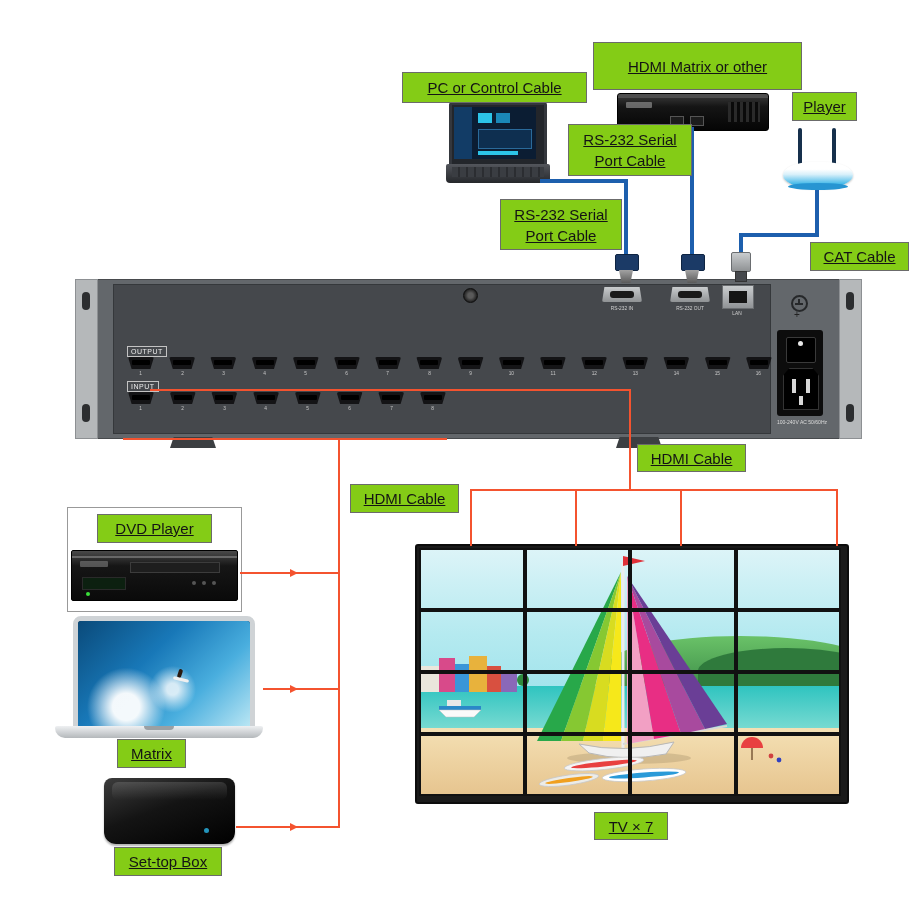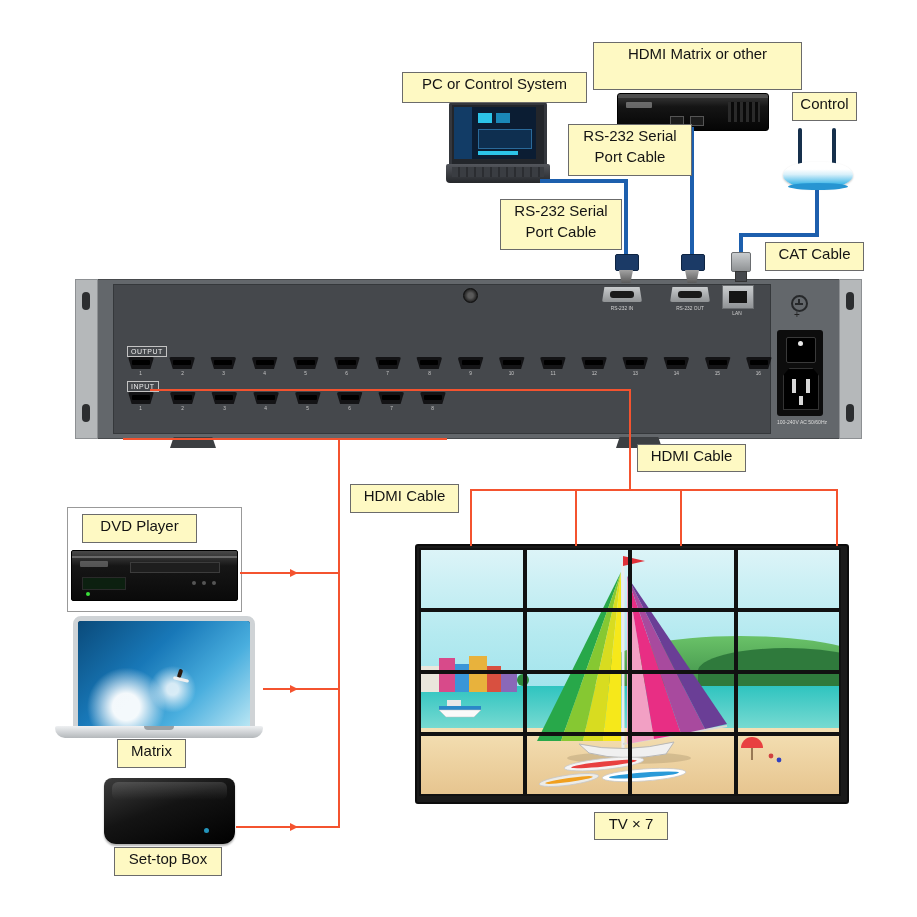--- a/index.html
+++ b/index.html
@@ -1,21 +1,21 @@
 <!DOCTYPE html>
 <html><head>
 <meta charset="utf-8">
 <style>
   html,body{margin:0;padding:0;background:#fff;}
   #stage{position:relative;width:917px;height:917px;background:#fff;
          font-family:"Liberation Sans",sans-serif;overflow:hidden;}
   .abs{position:absolute;}
-  .label-box{position:absolute;background:#fef9c3;border:1px solid #6b6b6b;color:#141414;
-             display:flex;align-items:flex-start;justify-content:center;text-align:center;
-             font-size:15px;line-height:1.4;z-index:7;}
+  .label-box{position:absolute;background:#84cc16;border:1px solid #6b6b6b;color:#141414;
+             display:flex;align-items:center;justify-content:center;text-align:center;
+             font-size:15px;line-height:1.4;z-index:7;text-decoration:underline;}
   .blue{position:absolute;background:#1d5fad;z-index:4;}
   .red{position:absolute;background:#f4532f;z-index:5;}
   .arrow-r{position:absolute;width:0;height:0;border-top:4px solid transparent;
            border-bottom:4px solid transparent;border-left:8px solid #f4532f;z-index:5;}
   .port-row{position:absolute;display:flex;justify-content:space-between;z-index:5;}
   .hdmi-port{display:flex;flex-direction:column;align-items:center;width:26px;}
   .port-shape{width:26px;height:12px;background:#141416;border-radius:2px;position:relative;
               clip-path:polygon(0 0,100% 0,86% 100%,14% 100%);}
   .port-shape::after{content:"";position:absolute;left:4px;top:3px;width:18px;height:5px;
               background:#000;border-radius:1px;}
@@ -27,48 +27,48 @@
   .tv-cell{border:2px solid #111;}
   #tv-grid{position:absolute;left:419px;top:548px;width:422px;height:248px;z-index:5;
            display:grid;grid-template-columns:repeat(4,1fr);grid-template-rows:repeat(4,1fr);}
 </style>
 </head>
 <body>
 
 <div id="stage">
 
   <div class="label-box" style="left:402px;top:72px;width:183px;height:29px;">
-    <span>PC or Control System</span>
+    <span>PC or Control Cable</span>
   </div>
 
   <div class="label-box" style="left:593px;top:42px;width:207px;height:46px;">
     <div>
       <div>HDMI Matrix or other</div>
     </div>
   </div>
 
   <div class="label-box" style="left:792px;top:92px;width:63px;height:27px;">
-    <span>Control</span>
+    <span>Player</span>
   </div>
 
   <div class="label-box" style="left:568px;top:124px;width:122px;height:50px;">
     <div>
       <div>RS-232 Serial</div>
       <div>Port Cable</div>
     </div>
   </div>
 
   <div class="label-box" style="left:500px;top:199px;width:120px;height:49px;">
     <div>
       <div>RS-232 Serial</div>
       <div>Port Cable</div>
     </div>
   </div>
 
-  <div class="label-box" style="left:765px;top:242px;width:97px;height:27px;">
+  <div class="label-box" style="left:810px;top:242px;width:97px;height:27px;">
     <span>CAT Cable</span>
   </div>
 
   <div class="abs" style="left:446px;top:100px;width:104px;height:86px;z-index:3;">
     <div class="abs" style="left:3px;top:2px;width:92px;height:62px;background:#23262b;border:3px solid #34373d;border-radius:3px;">
       <div class="abs" style="left:2px;top:2px;width:82px;height:52px;background:#0b1d33;">
         <div class="abs" style="left:0;top:0;width:18px;height:52px;background:#123c66;"></div>
         <div class="abs" style="left:24px;top:6px;width:14px;height:10px;background:#2cc4e8;"></div>
         <div class="abs" style="left:42px;top:6px;width:14px;height:10px;background:#1a88b8;"></div>
         <div class="abs" style="left:24px;top:22px;width:52px;height:18px;background:#0e2f50;border:1px solid #2a6a9a;"></div>
@@ -295,21 +295,21 @@
   <div class="arrow-r" style="left:290px;top:823px;"></div>
 
   <div class="label-box" style="left:637px;top:444px;width:107px;height:26px;">
     <span>HDMI Cable</span>
   </div>
   <div class="label-box" style="left:350px;top:484px;width:107px;height:27px;">
     <span>HDMI Cable</span>
   </div>
 
   <div class="abs" style="left:67px;top:507px;width:173px;height:103px;border:1px solid #999;background:#fff;z-index:2;"></div>
-  <div class="label-box" style="left:82px;top:514px;width:113px;height:27px;">
+  <div class="label-box" style="left:97px;top:514px;width:113px;height:27px;">
     <span>DVD Player</span>
   </div>
   <div class="abs" style="left:71px;top:550px;width:165px;height:49px;background:linear-gradient(180deg,#4a4a4a 0%,#161616 30%,#0a0a0a);border:1px solid #000;border-radius:2px;z-index:3;">
     <div class="abs" style="left:0;top:5px;width:165px;height:2px;background:#8a8a8a;opacity:.6;"></div>
     <div class="abs" style="left:58px;top:11px;width:88px;height:9px;background:#1e1e1e;border:1px solid #3c3c3c;"></div>
     <div class="abs" style="left:8px;top:10px;width:28px;height:6px;background:#777;opacity:.65;border-radius:1px;"></div>
     <div class="abs" style="left:10px;top:26px;width:42px;height:11px;background:#0c2010;border:1px solid #2a2a2a;"></div>
     <div class="abs" style="left:14px;top:41px;width:4px;height:4px;border-radius:50%;background:#3ae03a;"></div>
     <div class="abs" style="left:120px;top:30px;width:4px;height:4px;border-radius:50%;background:#555;"></div>
     <div class="abs" style="left:130px;top:30px;width:4px;height:4px;border-radius:50%;background:#555;"></div>

